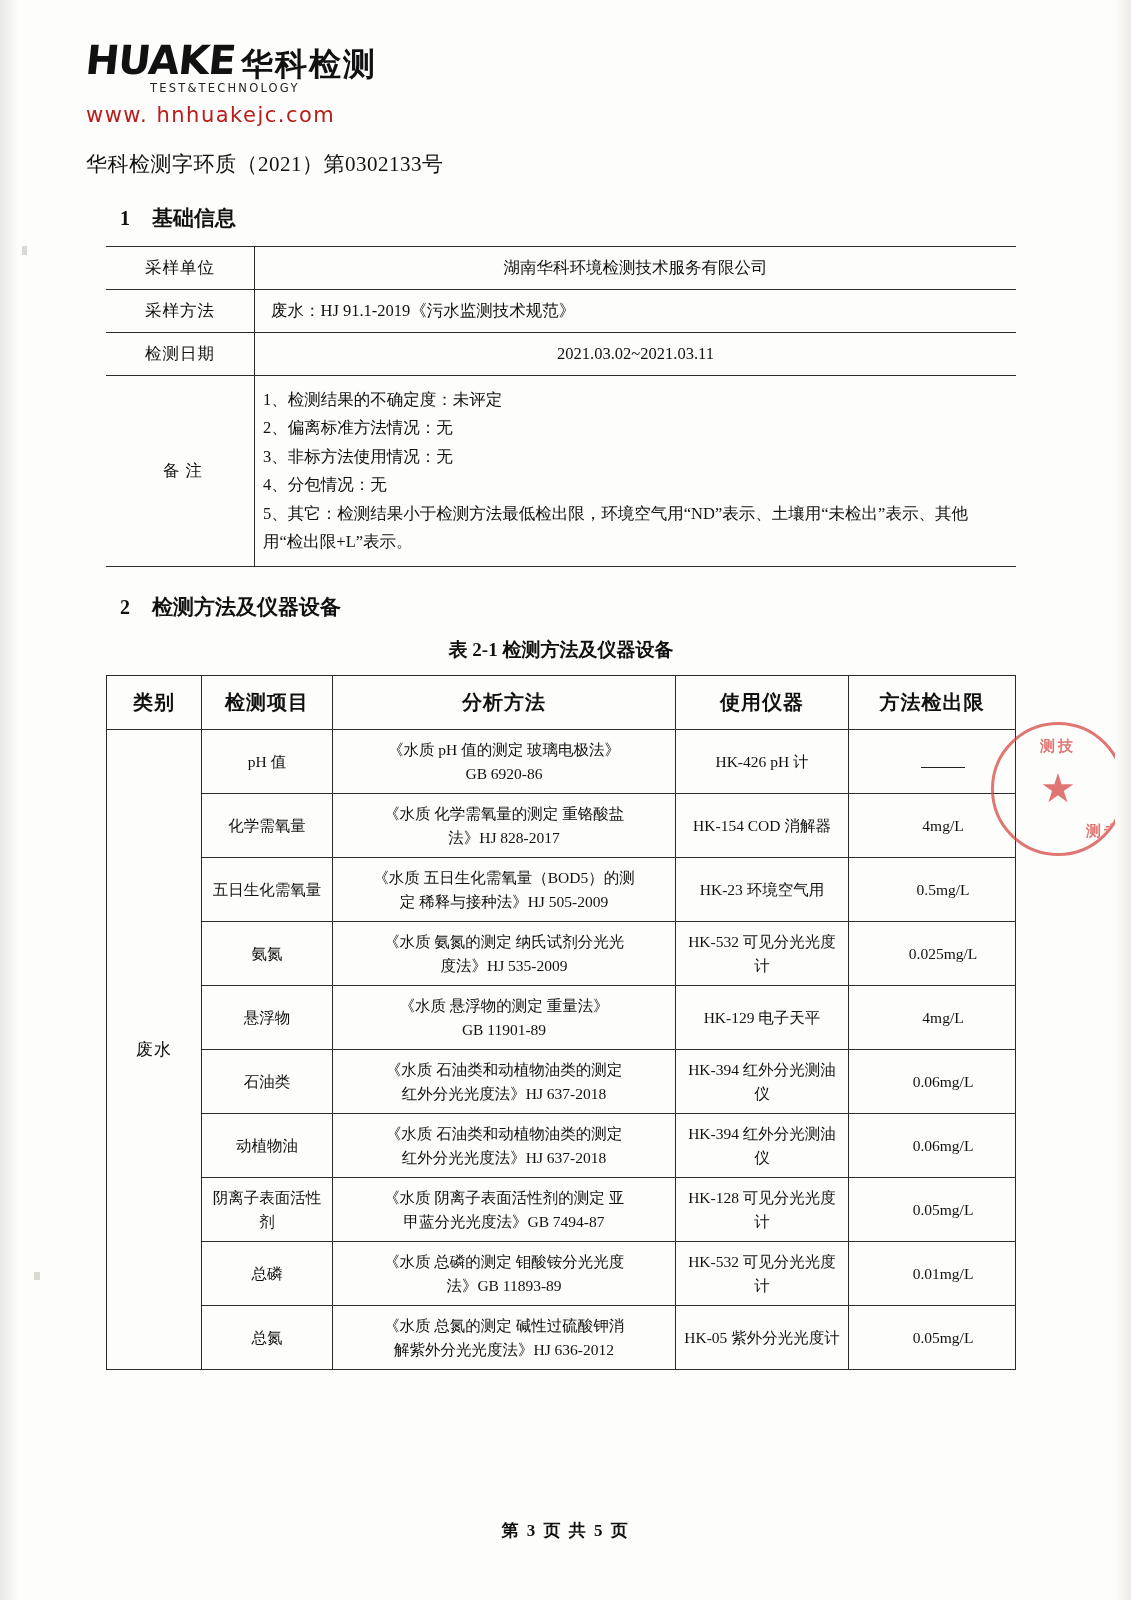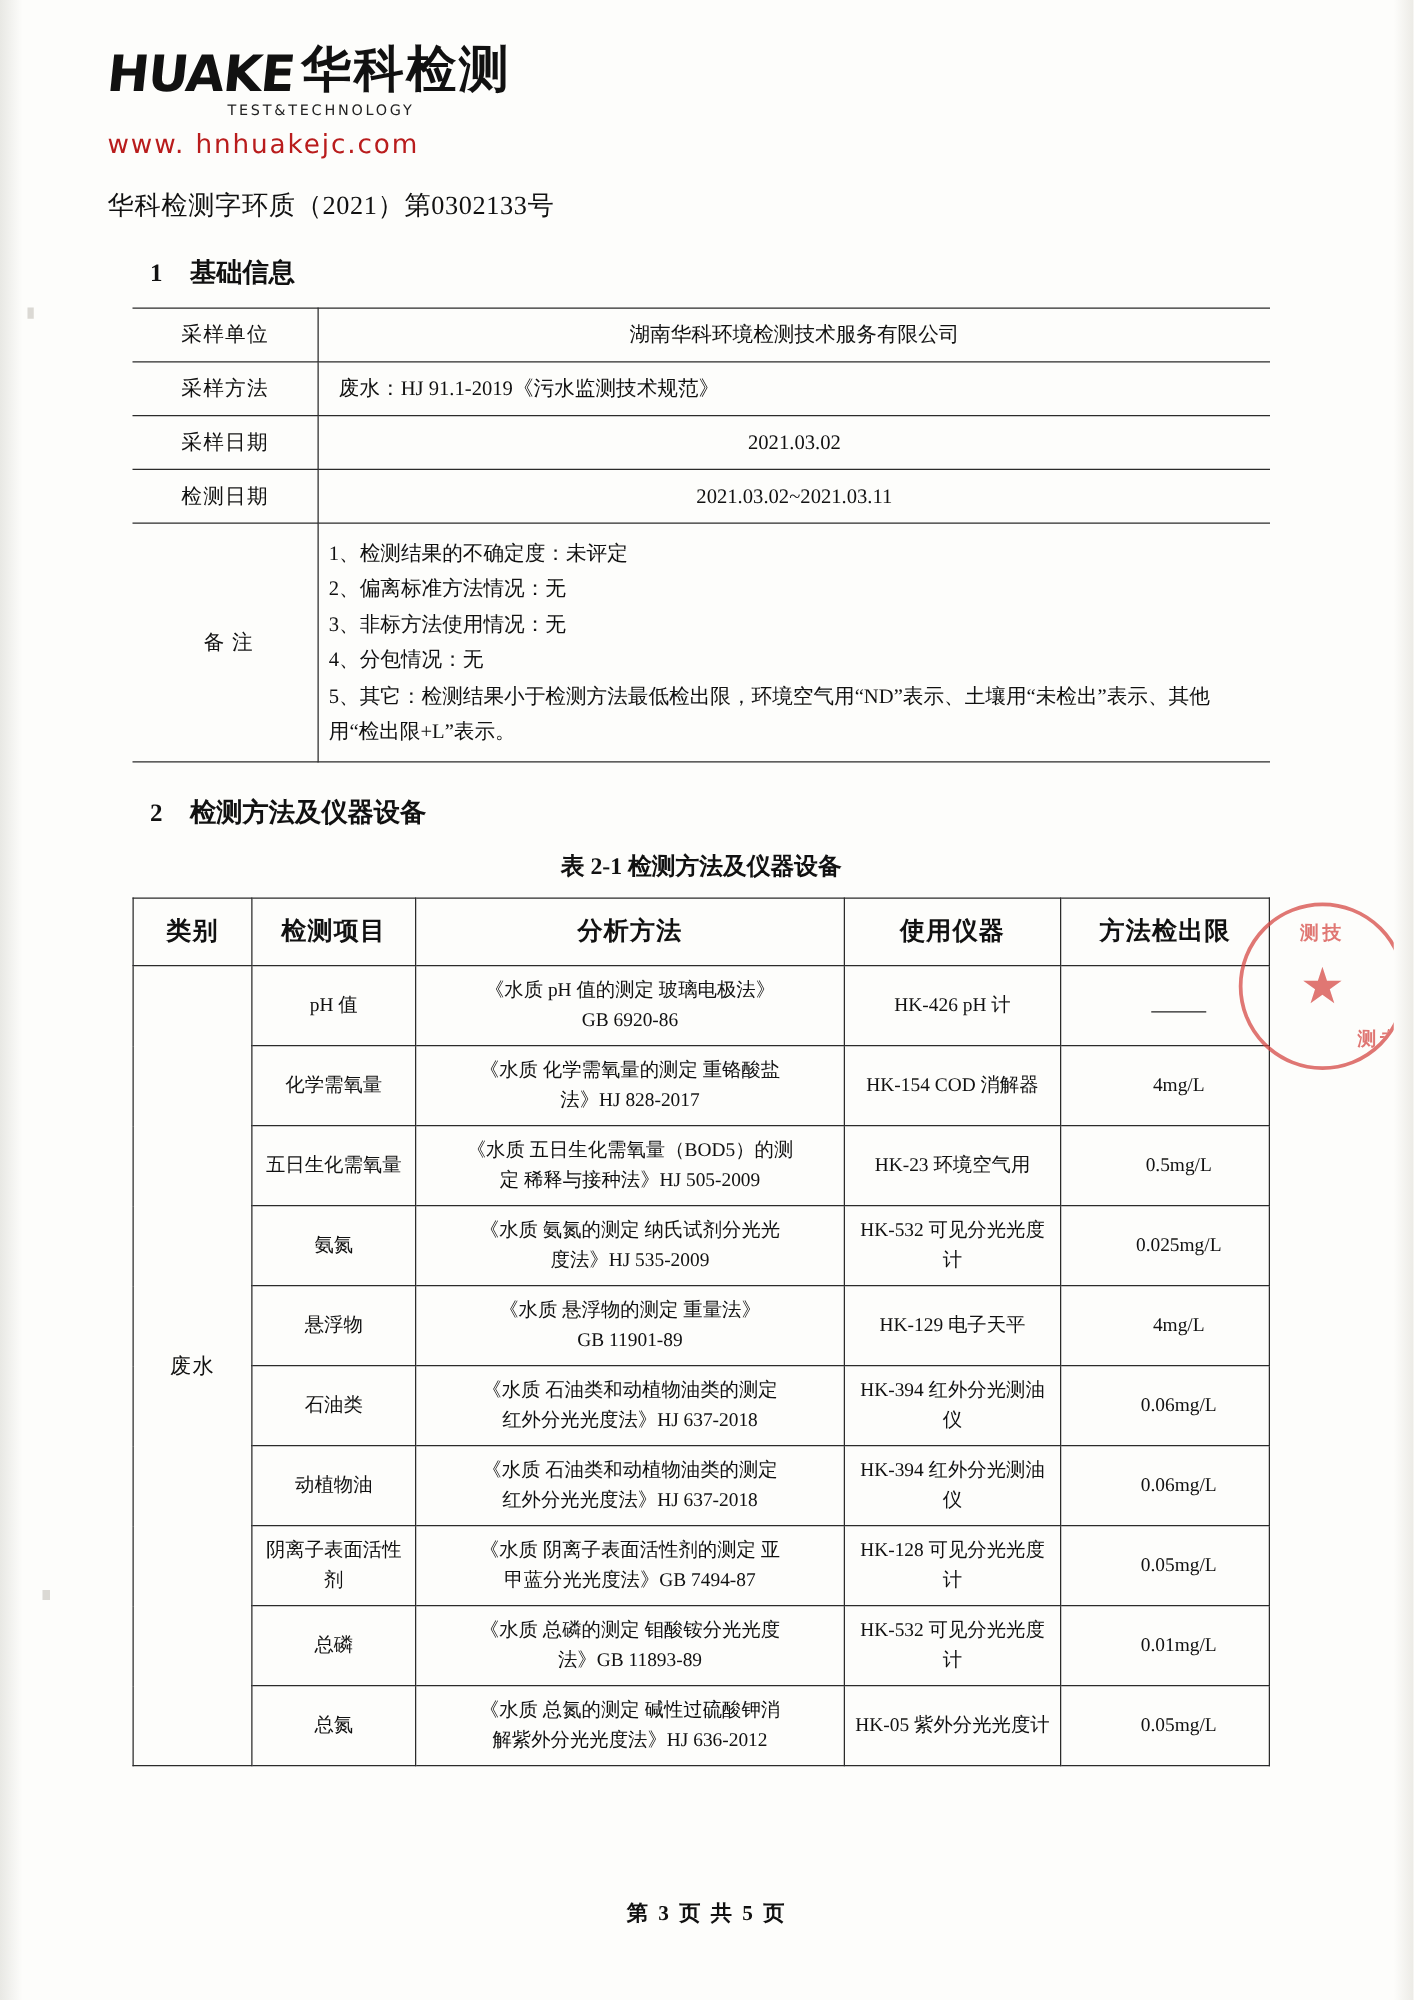--- a/index.html
+++ b/index.html
@@ -60,32 +60,32 @@
     gap: 6px;
   }
   .logo-en {
     font-family: "DejaVu Sans", sans-serif;
     font-weight: bold;
     font-size: 40px;
     letter-spacing: -1px;
     transform: skewX(-6deg);
   }
   .logo-cn {
-    font-family: Liberation Mono, monospace;
-    font-weight: bold;
-    font-size: 40px;
+    font-family: Liberation Sans, sans-serif;
+    font-weight: bold;
+    font-size: 32px;
     letter-spacing: 2px;
   }
   .logo-sub {
     font-family: "DejaVu Sans", sans-serif;
     font-size: 11.5px;
     letter-spacing: 2.2px;
     color: #222;
     margin-top: 1px;
-    margin-left: 96px;
+    margin-left: 64px;
   }
   .logo-url {
     font-family: "DejaVu Sans", sans-serif;
     font-size: 21px;
     letter-spacing: 1.5px;
     color: #b91c1c;
     margin-top: 8px;
   }
 
   .doc-code {
@@ -271,24 +271,20 @@
       <tbody>
         <tr>
           <td>采样单位</td>
           <td class="center">湖南华科环境检测技术服务有限公司</td>
         </tr>
         <tr>
           <td>采样方法</td>
           <td class="left">废水：HJ 91.1-2019《污水监测技术规范》</td>
         </tr>
         <tr>
-          <td>采样日期</td>
-          <td class="center">2021.03.02</td>
-        </tr>
-        <tr>
           <td>检测日期</td>
           <td class="center">2021.03.02~2021.03.11</td>
         </tr>
         <tr>
           <td class="note-label">备  注</td>
           <td class="note-cell">
             <div>1、检测结果的不确定度：未评定</div>
             <div>2、偏离标准方法情况：无</div>
             <div>3、非标方法使用情况：无</div>
             <div>4、分包情况：无</div>

